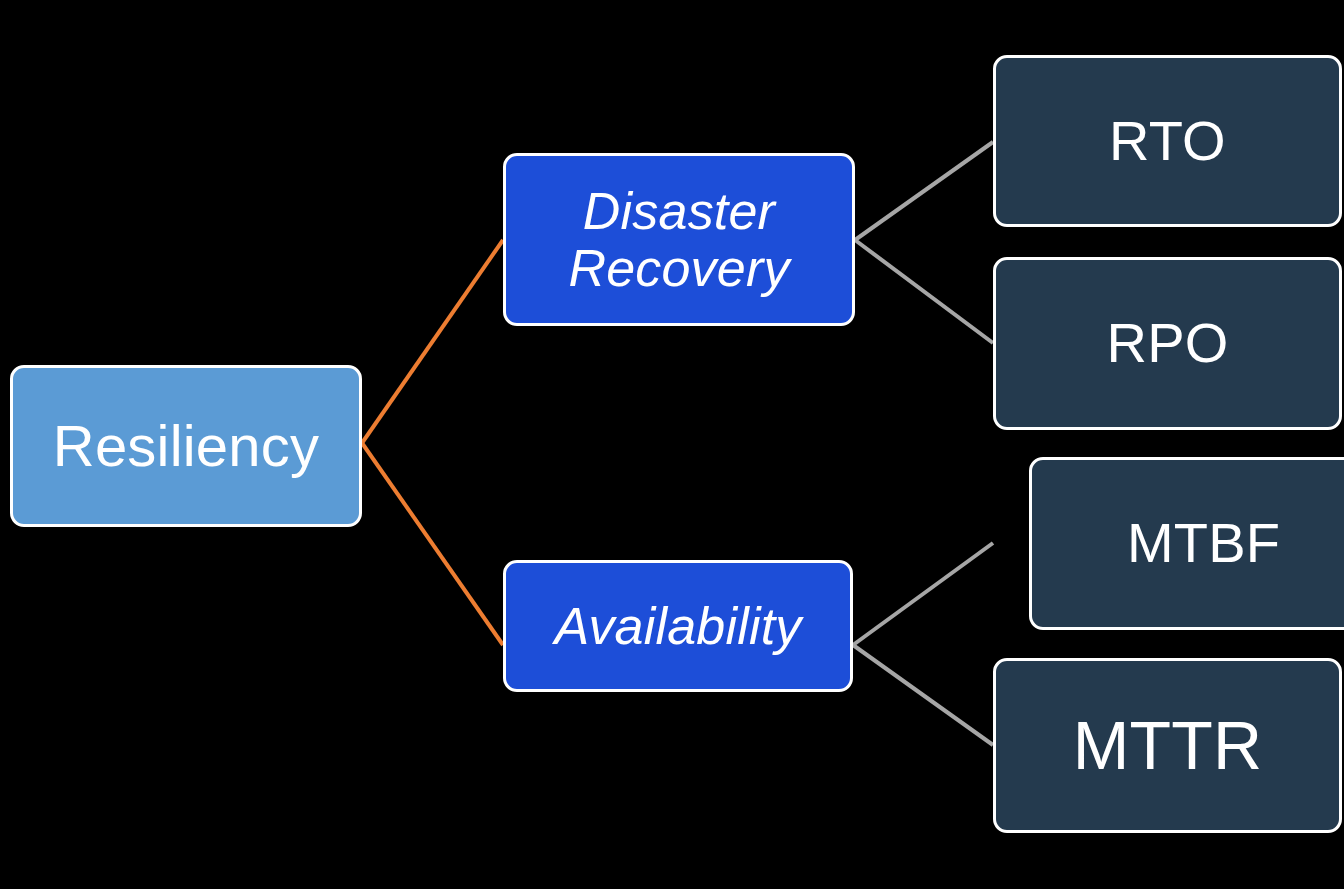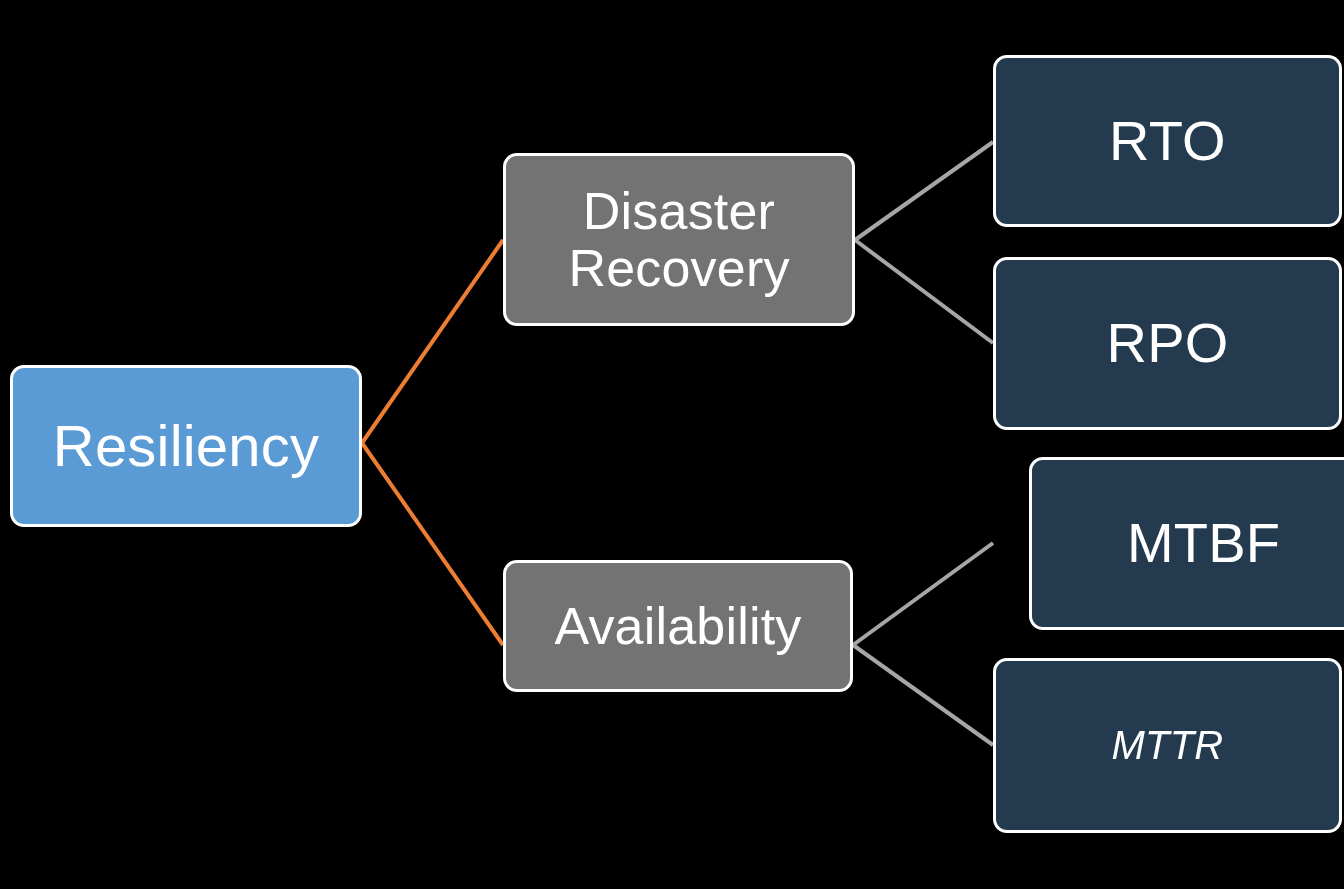--- a/index.html
+++ b/index.html
@@ -35,21 +35,22 @@
     border: 3px solid #FFFFFF;
     line-height: 1.08;
     letter-spacing: 0.2px;
     white-space: pre-line;
     z-index: 2;
   }
   .node-root {
     background: #5B9BD5;
   }
   .node-branch {
-    background: #737373;
+    background: #1d4ed8;
+    font-style: italic;
   }
   .node-leaf {
     background: #243A4E;
   }
 </style>
 </head>
 <body>
 
 <div id="canvas" style="background: rgb(0, 0, 0);">
 
@@ -80,17 +81,17 @@
   </div>
 
   <div class="node node-leaf" style="left: 993px; top: 55px; width: 349px; height: 172px; font-size: 56px;">
     <span>RTO</span>
   </div>
 
   <div class="node node-leaf" style="left: 993px; top: 457px; width: 349px; height: 173px; font-size: 56px; margin-left: 36px;">
     <span>MTBF</span>
   </div>
 
-  <div class="node node-leaf" style="left: 993px; top: 658px; width: 349px; height: 175px; font-size: 40px; font-style: italic;">
+  <div class="node node-leaf" style="left: 993px; top: 658px; width: 349px; height: 175px; font-size: 68px;">
     <span>MTTR</span>
   </div>
 
 </div>
 
 </body></html>

